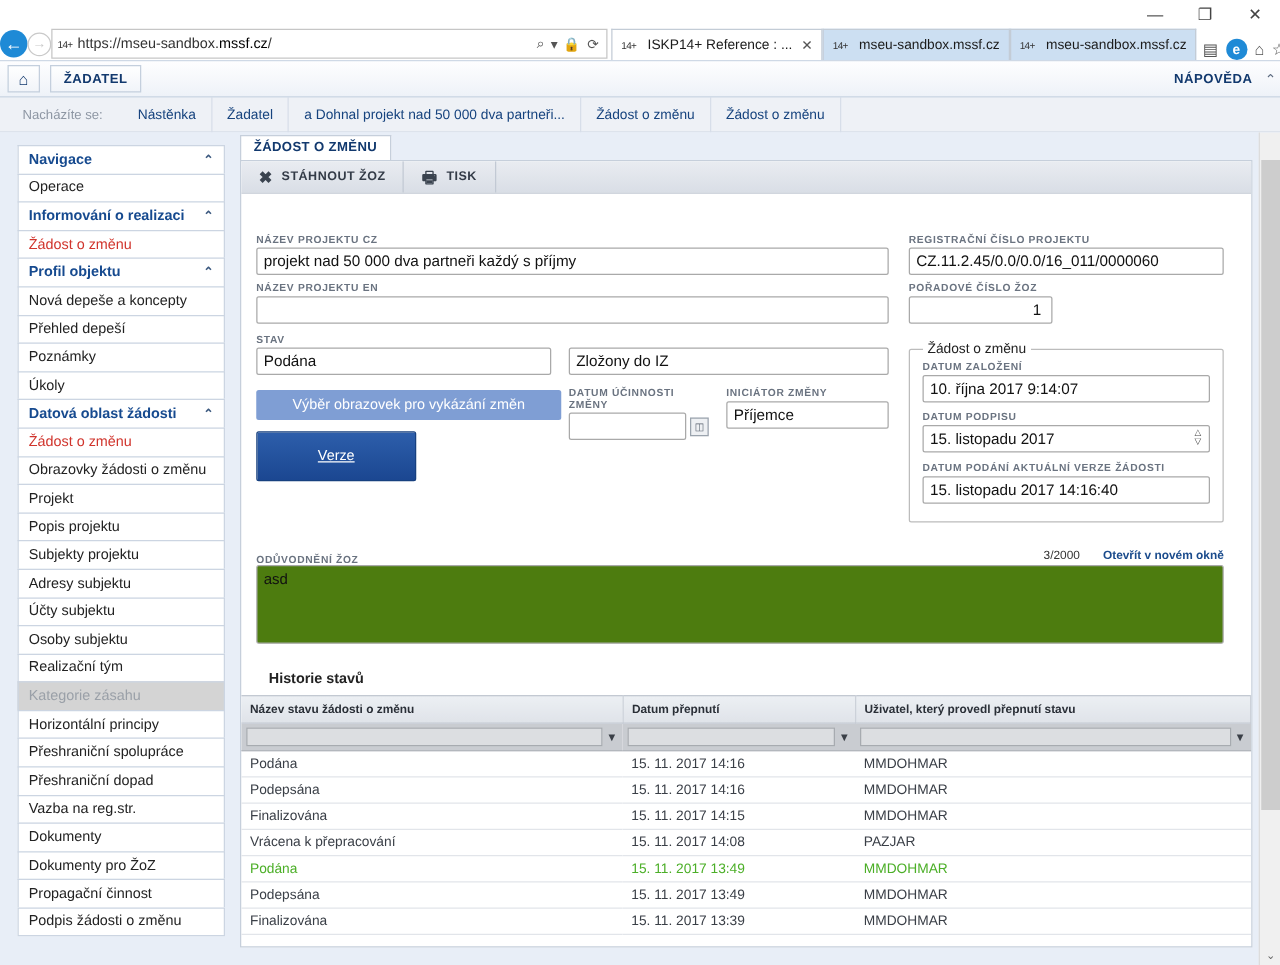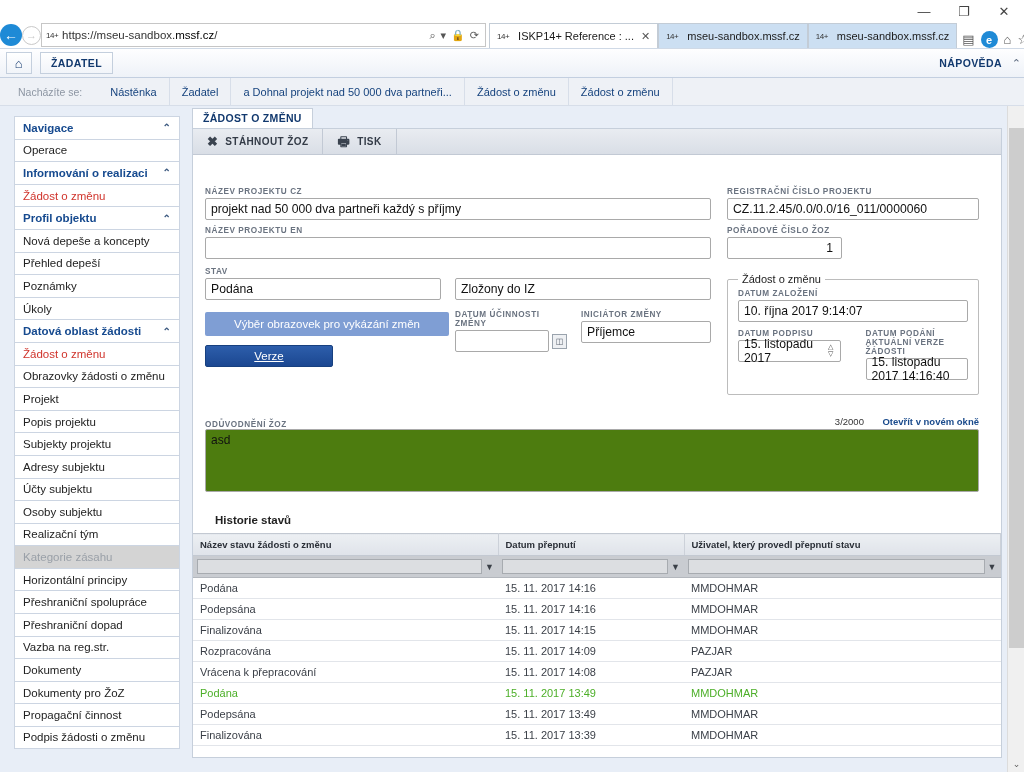--- a/index.html
+++ b/index.html
@@ -186,40 +186,40 @@
   }
   .inp.num { justify-content:flex-end; padding-right:8px; }
   .btn-light {
     background:#7f9ed4; color:#fff;
     height: 24px; display:flex; align-items:center; justify-content:center;
     font-size: 11.5px; width: 244px; border-radius:2px;
     margin-top: 12px;
   }
   .btn-dark {
     background: linear-gradient(#2d5eab,#1b4791); color:#fff;
-    height: 22px; display:flex; align-items:center; justify-content:center;
+    height: 40px; display:flex; align-items:center; justify-content:center;
     font-size: 11.5px; width: 128px; border-radius:2px;
     margin-top: 9px; border:1px solid #17407f;text-decoration:underline;
   }
   .row2 { display:flex; gap: 14px; margin-top: 10px; }
   .datebox { display:flex; align-items:center; gap:3px; }
   .cal-ico {
     width:15px;height:15px;border:1px solid #9aa3ad;background:#eef0f3;
     display:flex;align-items:center;justify-content:center;
     font-size:8px;color:#5a6370;
   }
 
   fieldset.grp {
     border: 1px solid #bcbcbc; border-radius:2px;
     padding: 4px 10px 14px 10px; margin-top: 14px;
   }
   fieldset.grp legend {
     font-size: 11px; color:#222; padding: 0 4px;
   }
-  .grid2 { display:flex; gap: 25px; }
+  .grid2 { display:flex; gap: 8px; flex-direction: column; }
   .grid2 > div { flex:1; }
   .spin {
     display:flex; flex-direction:column; font-size:7px;
     color:#444; line-height:0.95; margin-left:auto; padding-right:1px;
   }
 
   .note-head {
     display:flex; align-items:flex-end; justify-content:space-between;
     margin-top: 16px;
   }
@@ -572,25 +572,20 @@
             <td>Podepsána</td>
             <td>15. 11. 2017 14:16</td>
             <td>MMDOHMAR</td>
           </tr>
           <tr>
             <td>Finalizována</td>
             <td>15. 11. 2017 14:15</td>
             <td>MMDOHMAR</td>
           </tr>
           <tr>
-            <td>Rozpracována</td>
-            <td>15. 11. 2017 14:09</td>
-            <td>PAZJAR</td>
-          </tr>
-          <tr>
             <td>Vrácena k přepracování</td>
             <td>15. 11. 2017 14:08</td>
             <td>PAZJAR</td>
           </tr>
           <tr class="hl">
             <td>Podána</td>
             <td>15. 11. 2017 13:49</td>
             <td>MMDOHMAR</td>
           </tr>
           <tr>

